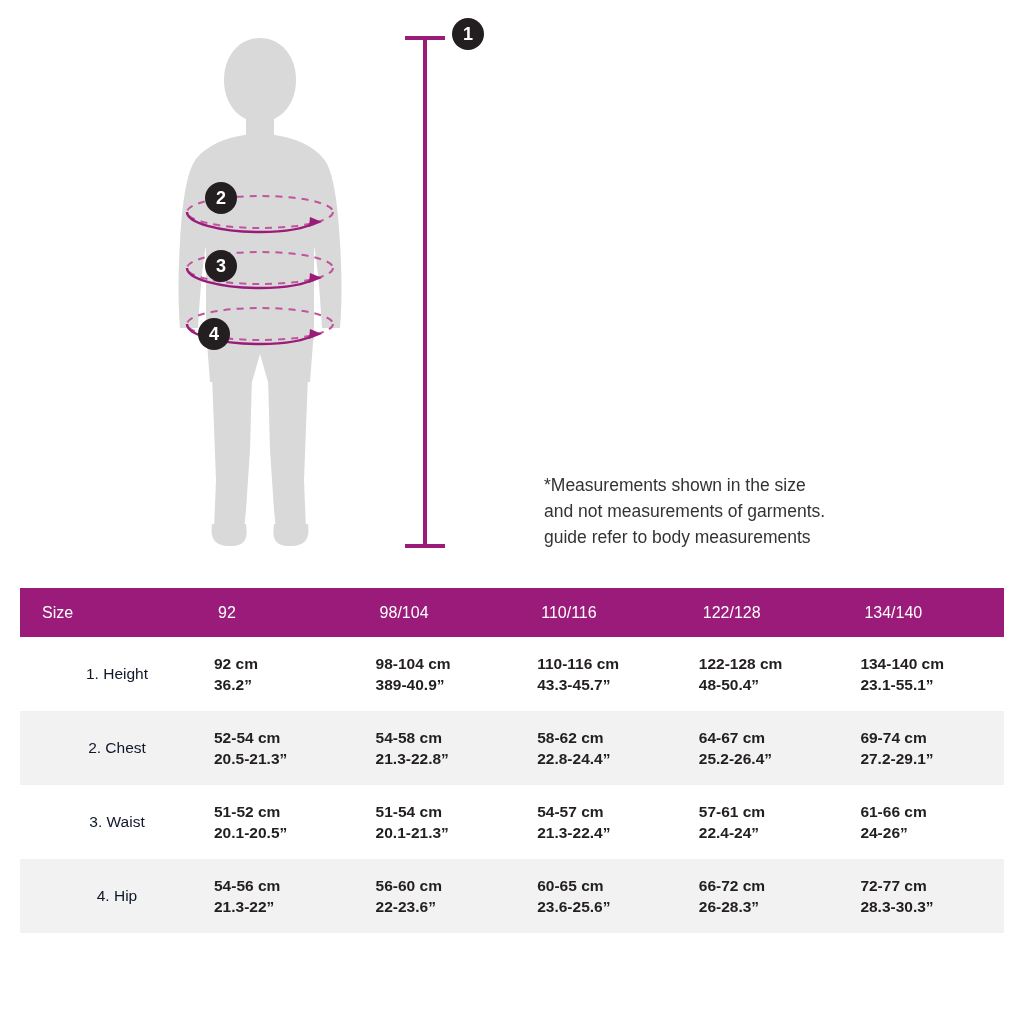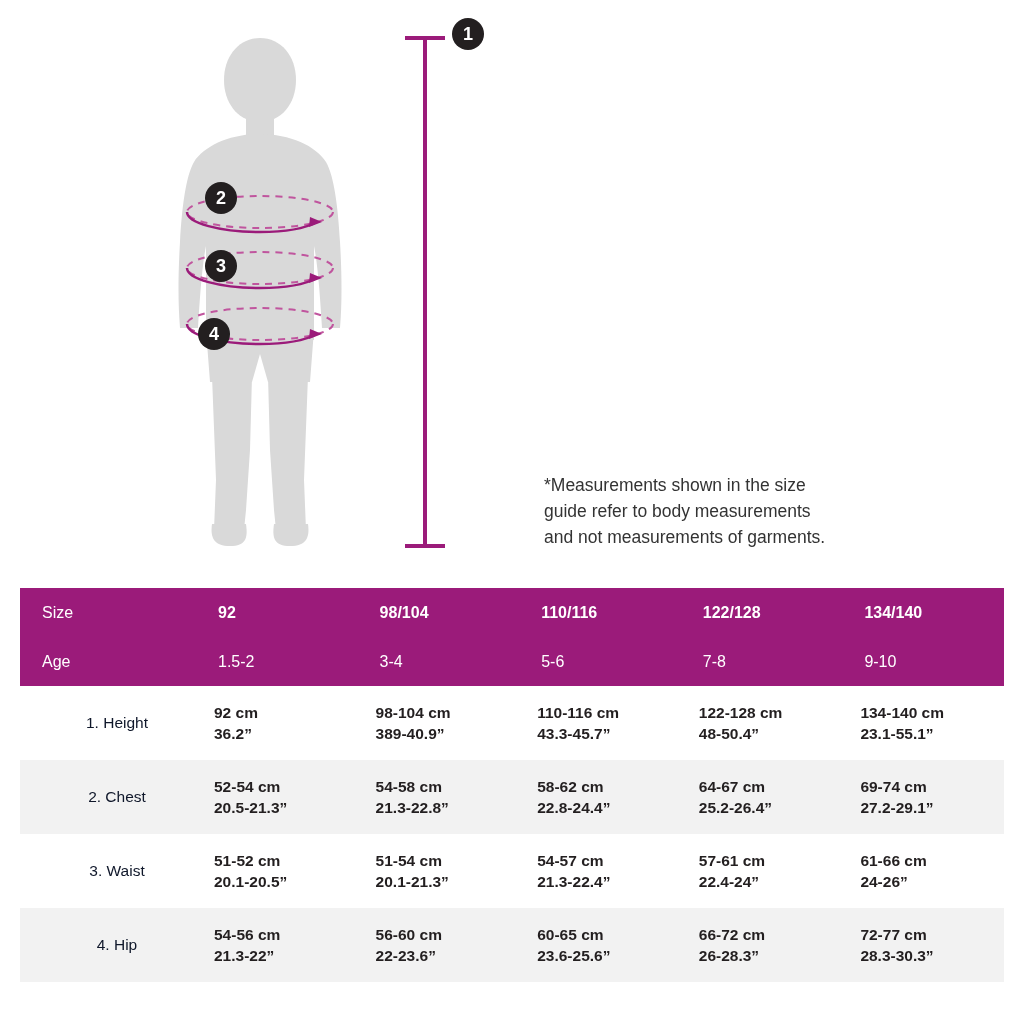--- a/index.html
+++ b/index.html
@@ -87,21 +87,21 @@
   }
   tr.head-row {
     background: #9b1b7a;
     color: #ffffff;
   }
   tr.head-row td {
     height: 49px;
     padding-left: 22px;
     font-size: 16px;
   }
-  tr.head-row.r1 td { font-weight: bold; }
+  tr.head-row.r1 td { font-weight: normal; }
   tr.head-row.r1 td.label { font-weight: normal; }
   tr.head-row.r2 td { font-weight: normal; }
   tr.body-row td {
     height: 74px;
     padding-left: 18px;
     font-size: 15.5px;
     color: #231f20;
   }
   tr.body-row td.label {
     font-weight: normal;
@@ -182,22 +182,22 @@
       </g>
     </svg>
 
     <div class="badge badge-1">1</div>
     <div class="badge badge-2">2</div>
     <div class="badge badge-3">3</div>
     <div class="badge badge-4">4</div>
 
     <div class="note">
       <div>*Measurements shown in the size</div>
+      <div>and not measurements of garments.</div>
       <div>guide refer to body measurements</div>
-      <div>and not measurements of garments.</div>
     </div>
   </div>
 
   <div class="table-wrap">
     <table class="size-table">
       <colgroup>
         <col class="c0">
           <col class="cx">
           <col class="cx">
           <col class="cx">
@@ -206,28 +206,20 @@
       </colgroup>
       <tbody>
         <tr class="head-row r1">
           <td class="label">Size</td>
           <td>92</td>
           <td>98/104</td>
           <td>110/116</td>
           <td>122/128</td>
           <td>134/140</td>
         </tr>
-        <tr class="head-row r2">
-          <td class="label">Age</td>
-          <td>1.5-2</td>
-          <td>3-4</td>
-          <td>5-6</td>
-          <td>7-8</td>
-          <td>9-10</td>
-        </tr>
 
         <tr class="body-row plain">
           <td class="label">1. Height</td>
           <td class="val">
             <span>92 cm</span>
             <span>36.2”</span>
           </td>
           <td class="val">
             <span>98-104 cm</span>
             <span>389-40.9”</span>

